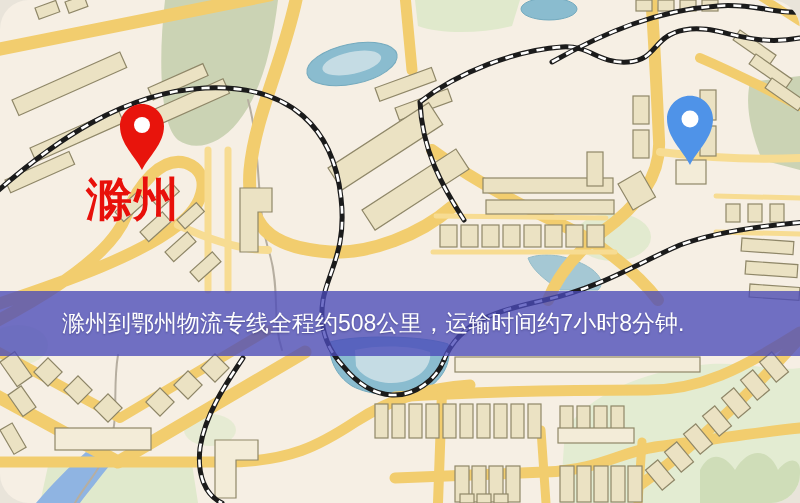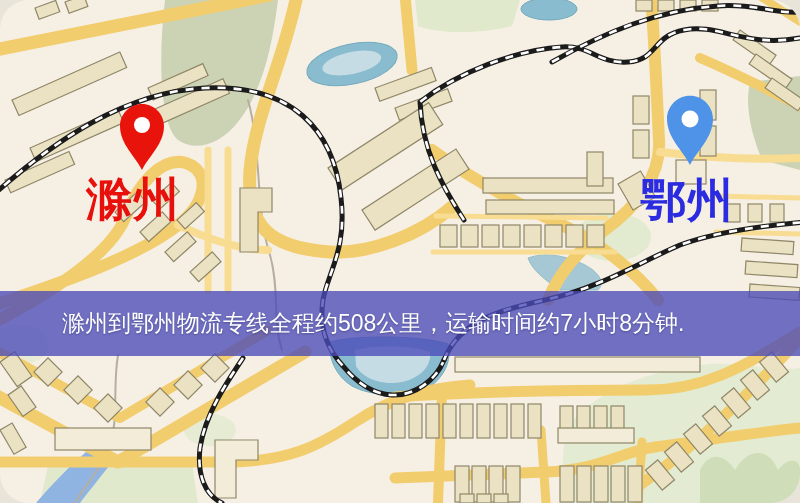--- a/index.html
+++ b/index.html
@@ -243,19 +243,18 @@
       <path d="M0,0 C-7,-14 -22,-26 -22,-44 C-22,-56 -12,-66 0,-66 C12,-66 22,-56 22,-44 C22,-26 7,-14 0,0 Z" fill="var(--pin-red,#e8140c)"></path>
       <circle cx="0" cy="-45" r="8" fill="#ffffff"></circle>
     </g>
     <g transform="translate(690,165)">
       <path d="M0,0 C-7.4,-14.7 -23,-27.3 -23,-46.2 C-23,-58.8 -12.6,-69.3 0,-69.3 C12.6,-69.3 23,-58.8 23,-46.2 C23,-27.3 7.4,-14.7 0,0 Z" fill="var(--pin-blue,#4f93e8)"></path>
       <circle cx="0" cy="-46" r="8.5" fill="#ffffff"></circle>
     </g>
   </svg>
 
   <div id="label-origin" class="city-label">滁州</div>
-  <div id="label-dest" class="city-label">鄂州</div>
 
   <div id="banner">
     <span class="banner-text">滁州到鄂州物流专线全程约508公里，运输时间约7小时8分钟.</span>
   </div>
 
 </div>
 
 </body></html>

